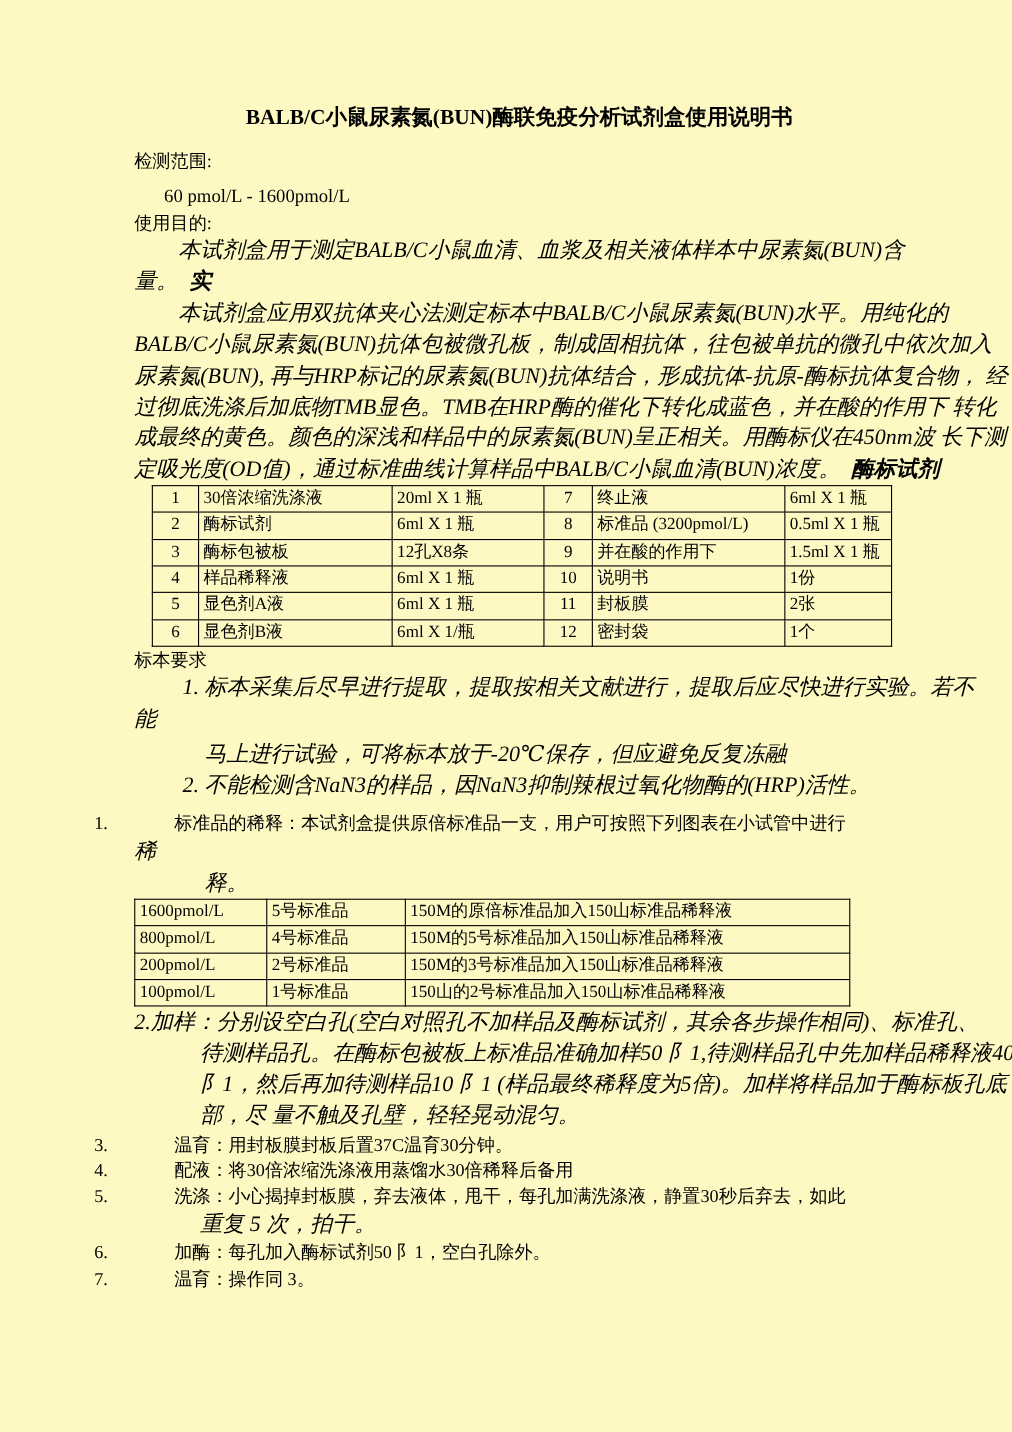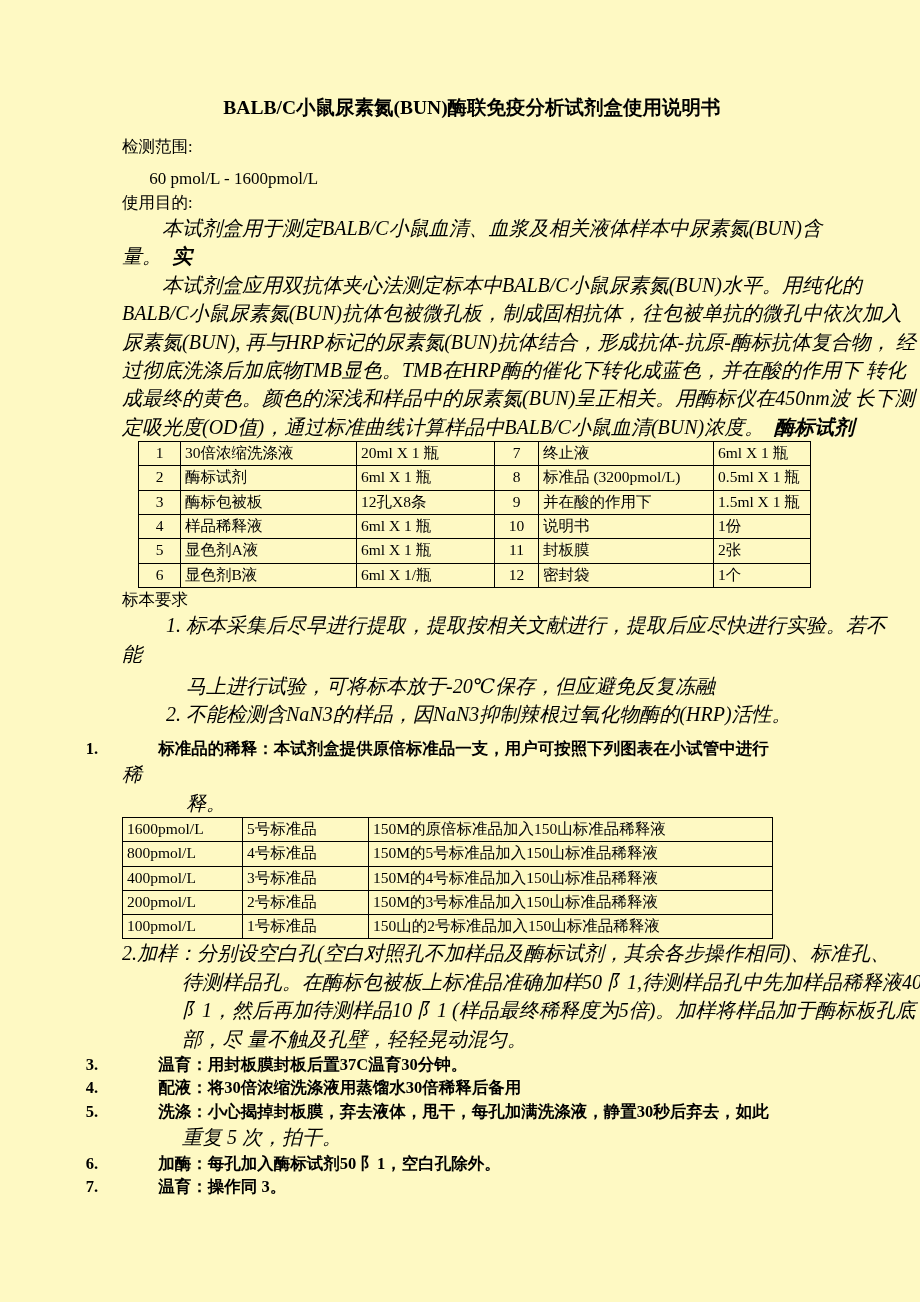--- a/index.html
+++ b/index.html
@@ -108,21 +108,20 @@
   #std-table { width: 650px; }
   #std-table col.s1 { width: 120px; }
   #std-table col.s2 { width: 126px; }
   #std-table col.s3 { width: 404px; }
   .hang {
     padding-left: 2.2em;
     text-indent: -2.2em;
     font-size: 16.5px;
     line-height: 1.42;
     margin: 0;
-    font-weight: bold;
   }
   .hang .idx {
     display: inline-block;
     width: 2.2em;
   }
   .cont-indent { padding-left: 3.0em; }
 </style>
 </head>
 <body>
 
@@ -246,25 +245,20 @@
           <td>1600pmol/L</td>
           <td>5号标准品</td>
           <td>150M的原倍标准品加入150山标准品稀释液</td>
         </tr>
         <tr>
           <td>800pmol/L</td>
           <td>4号标准品</td>
           <td>150M的5号标准品加入150山标准品稀释液</td>
         </tr>
         <tr>
-          <td>400pmol/L</td>
-          <td>3号标准品</td>
-          <td>150M的4号标准品加入150山标准品稀释液</td>
-        </tr>
-        <tr>
           <td>200pmol/L</td>
           <td>2号标准品</td>
           <td>150M的3号标准品加入150山标准品稀释液</td>
         </tr>
         <tr>
           <td>100pmol/L</td>
           <td>1号标准品</td>
           <td>150山的2号标准品加入150山标准品稀释液</td>
         </tr>
       </tbody>

